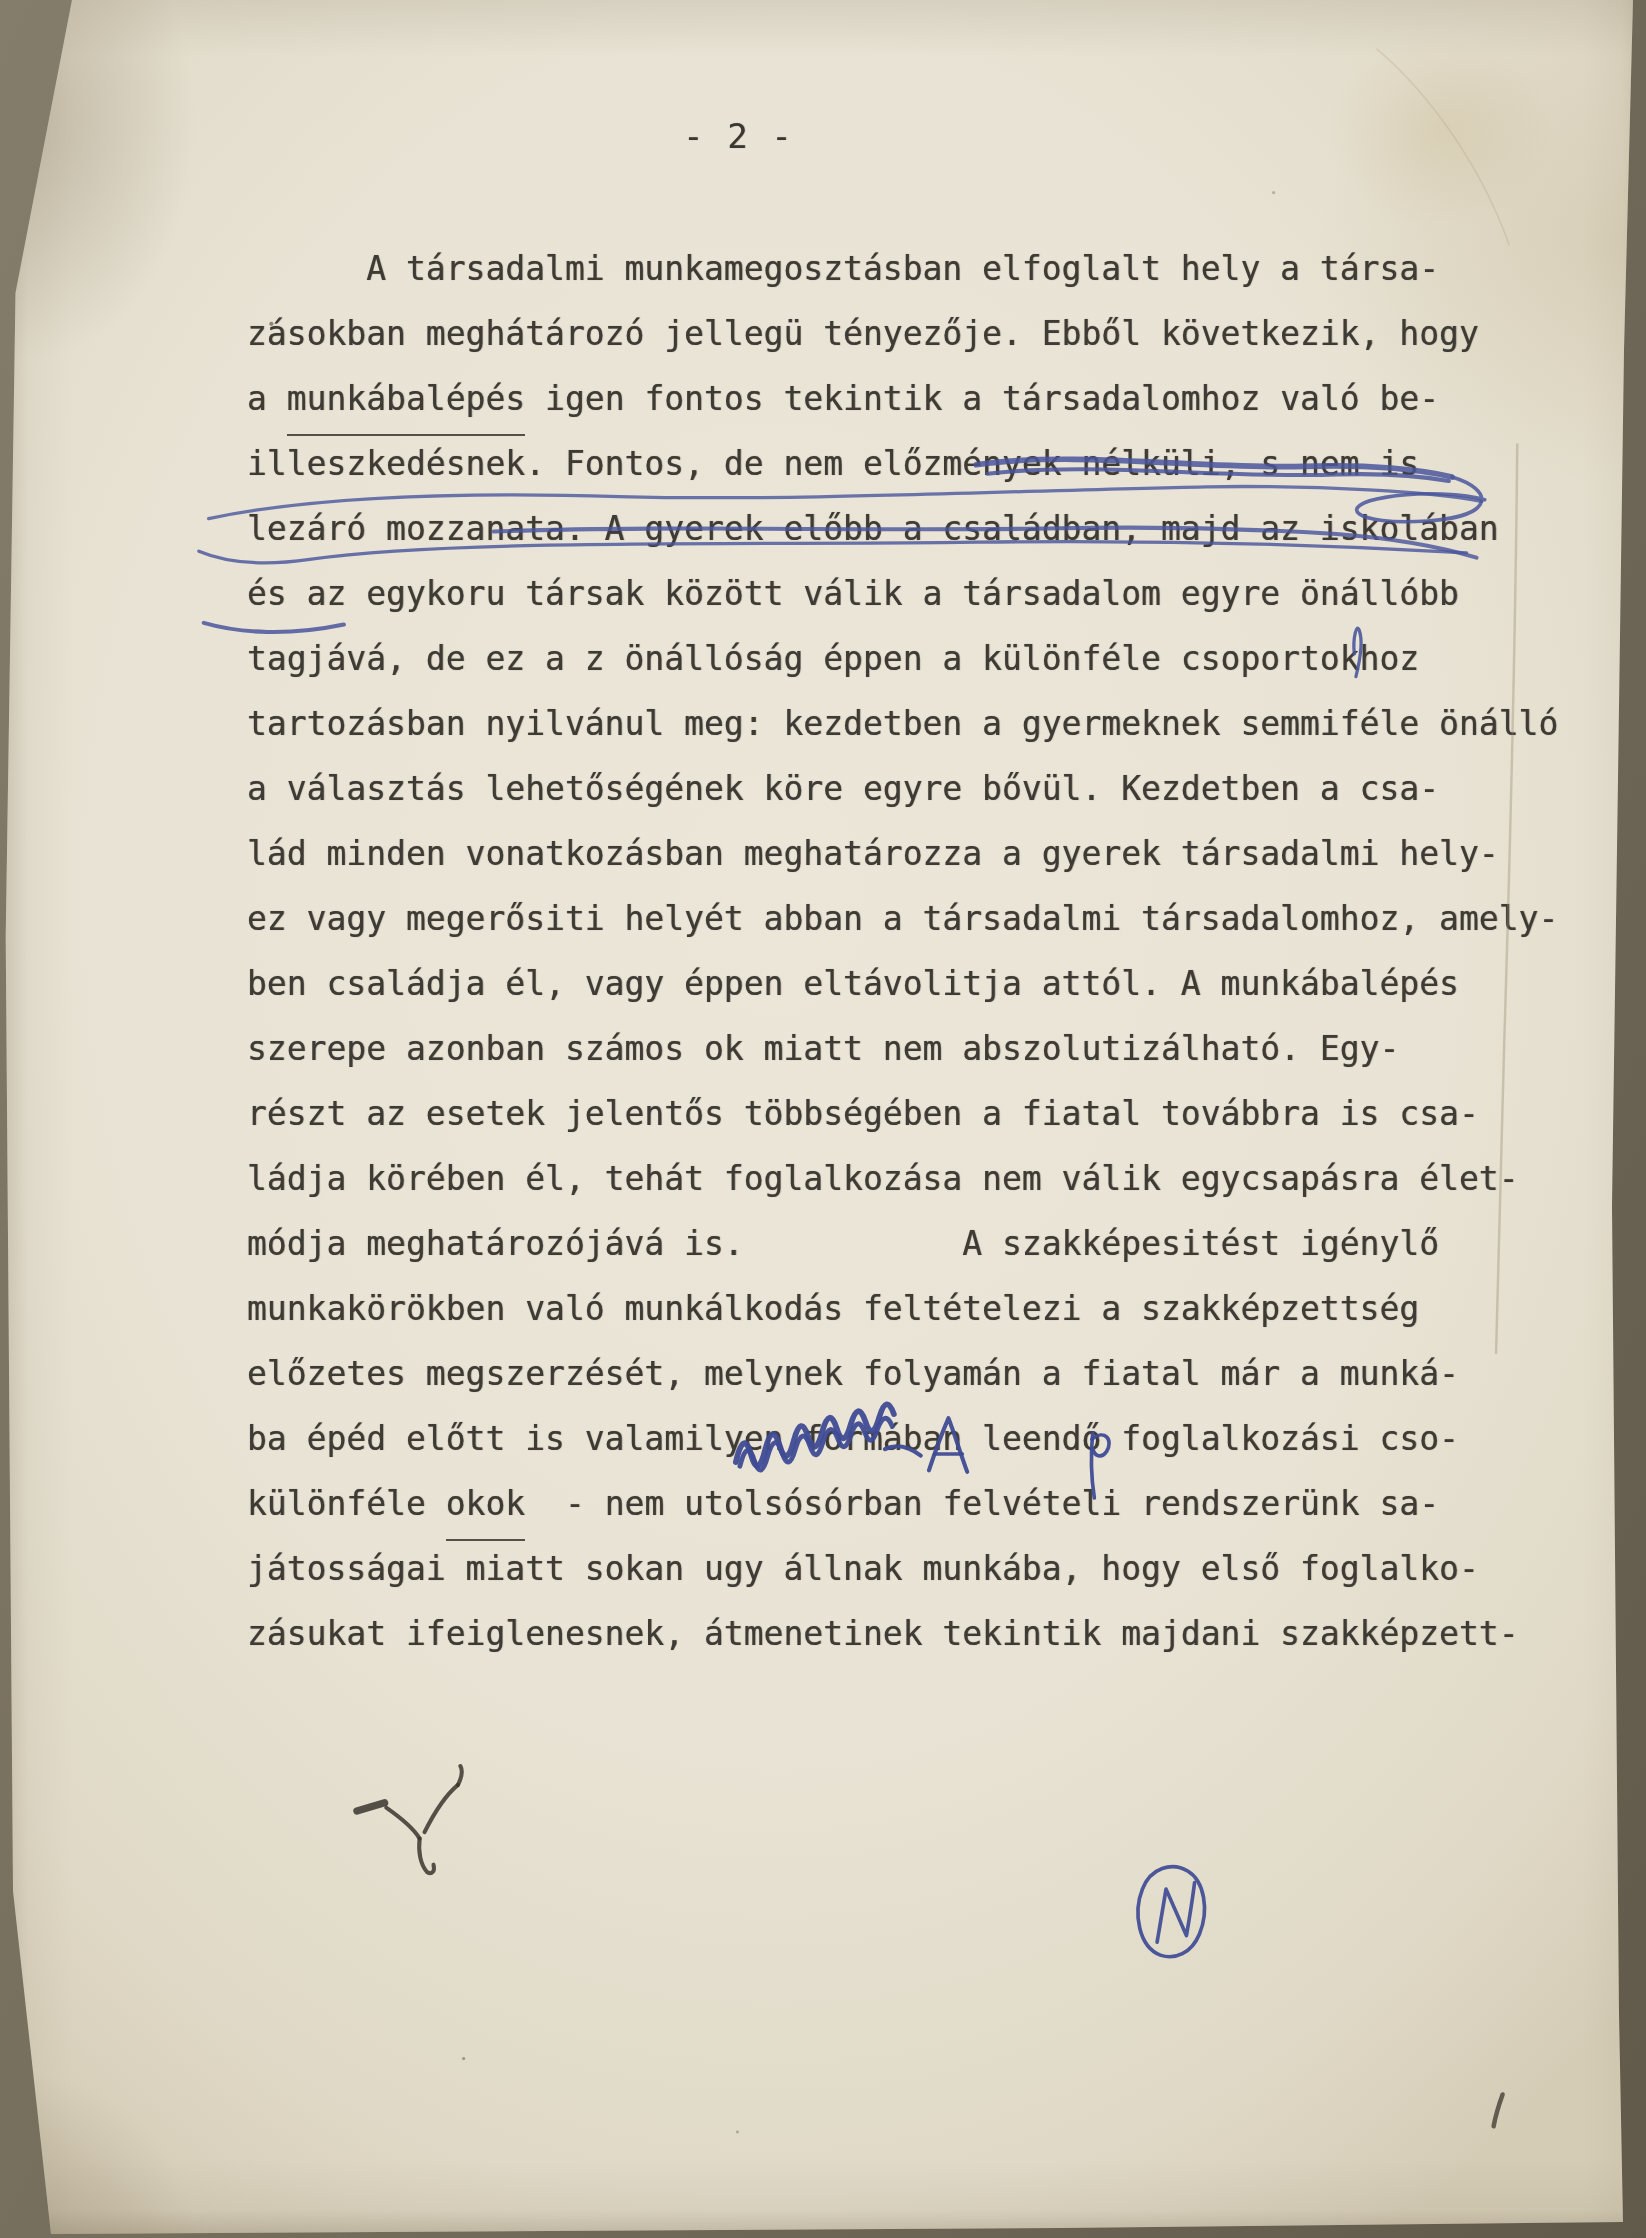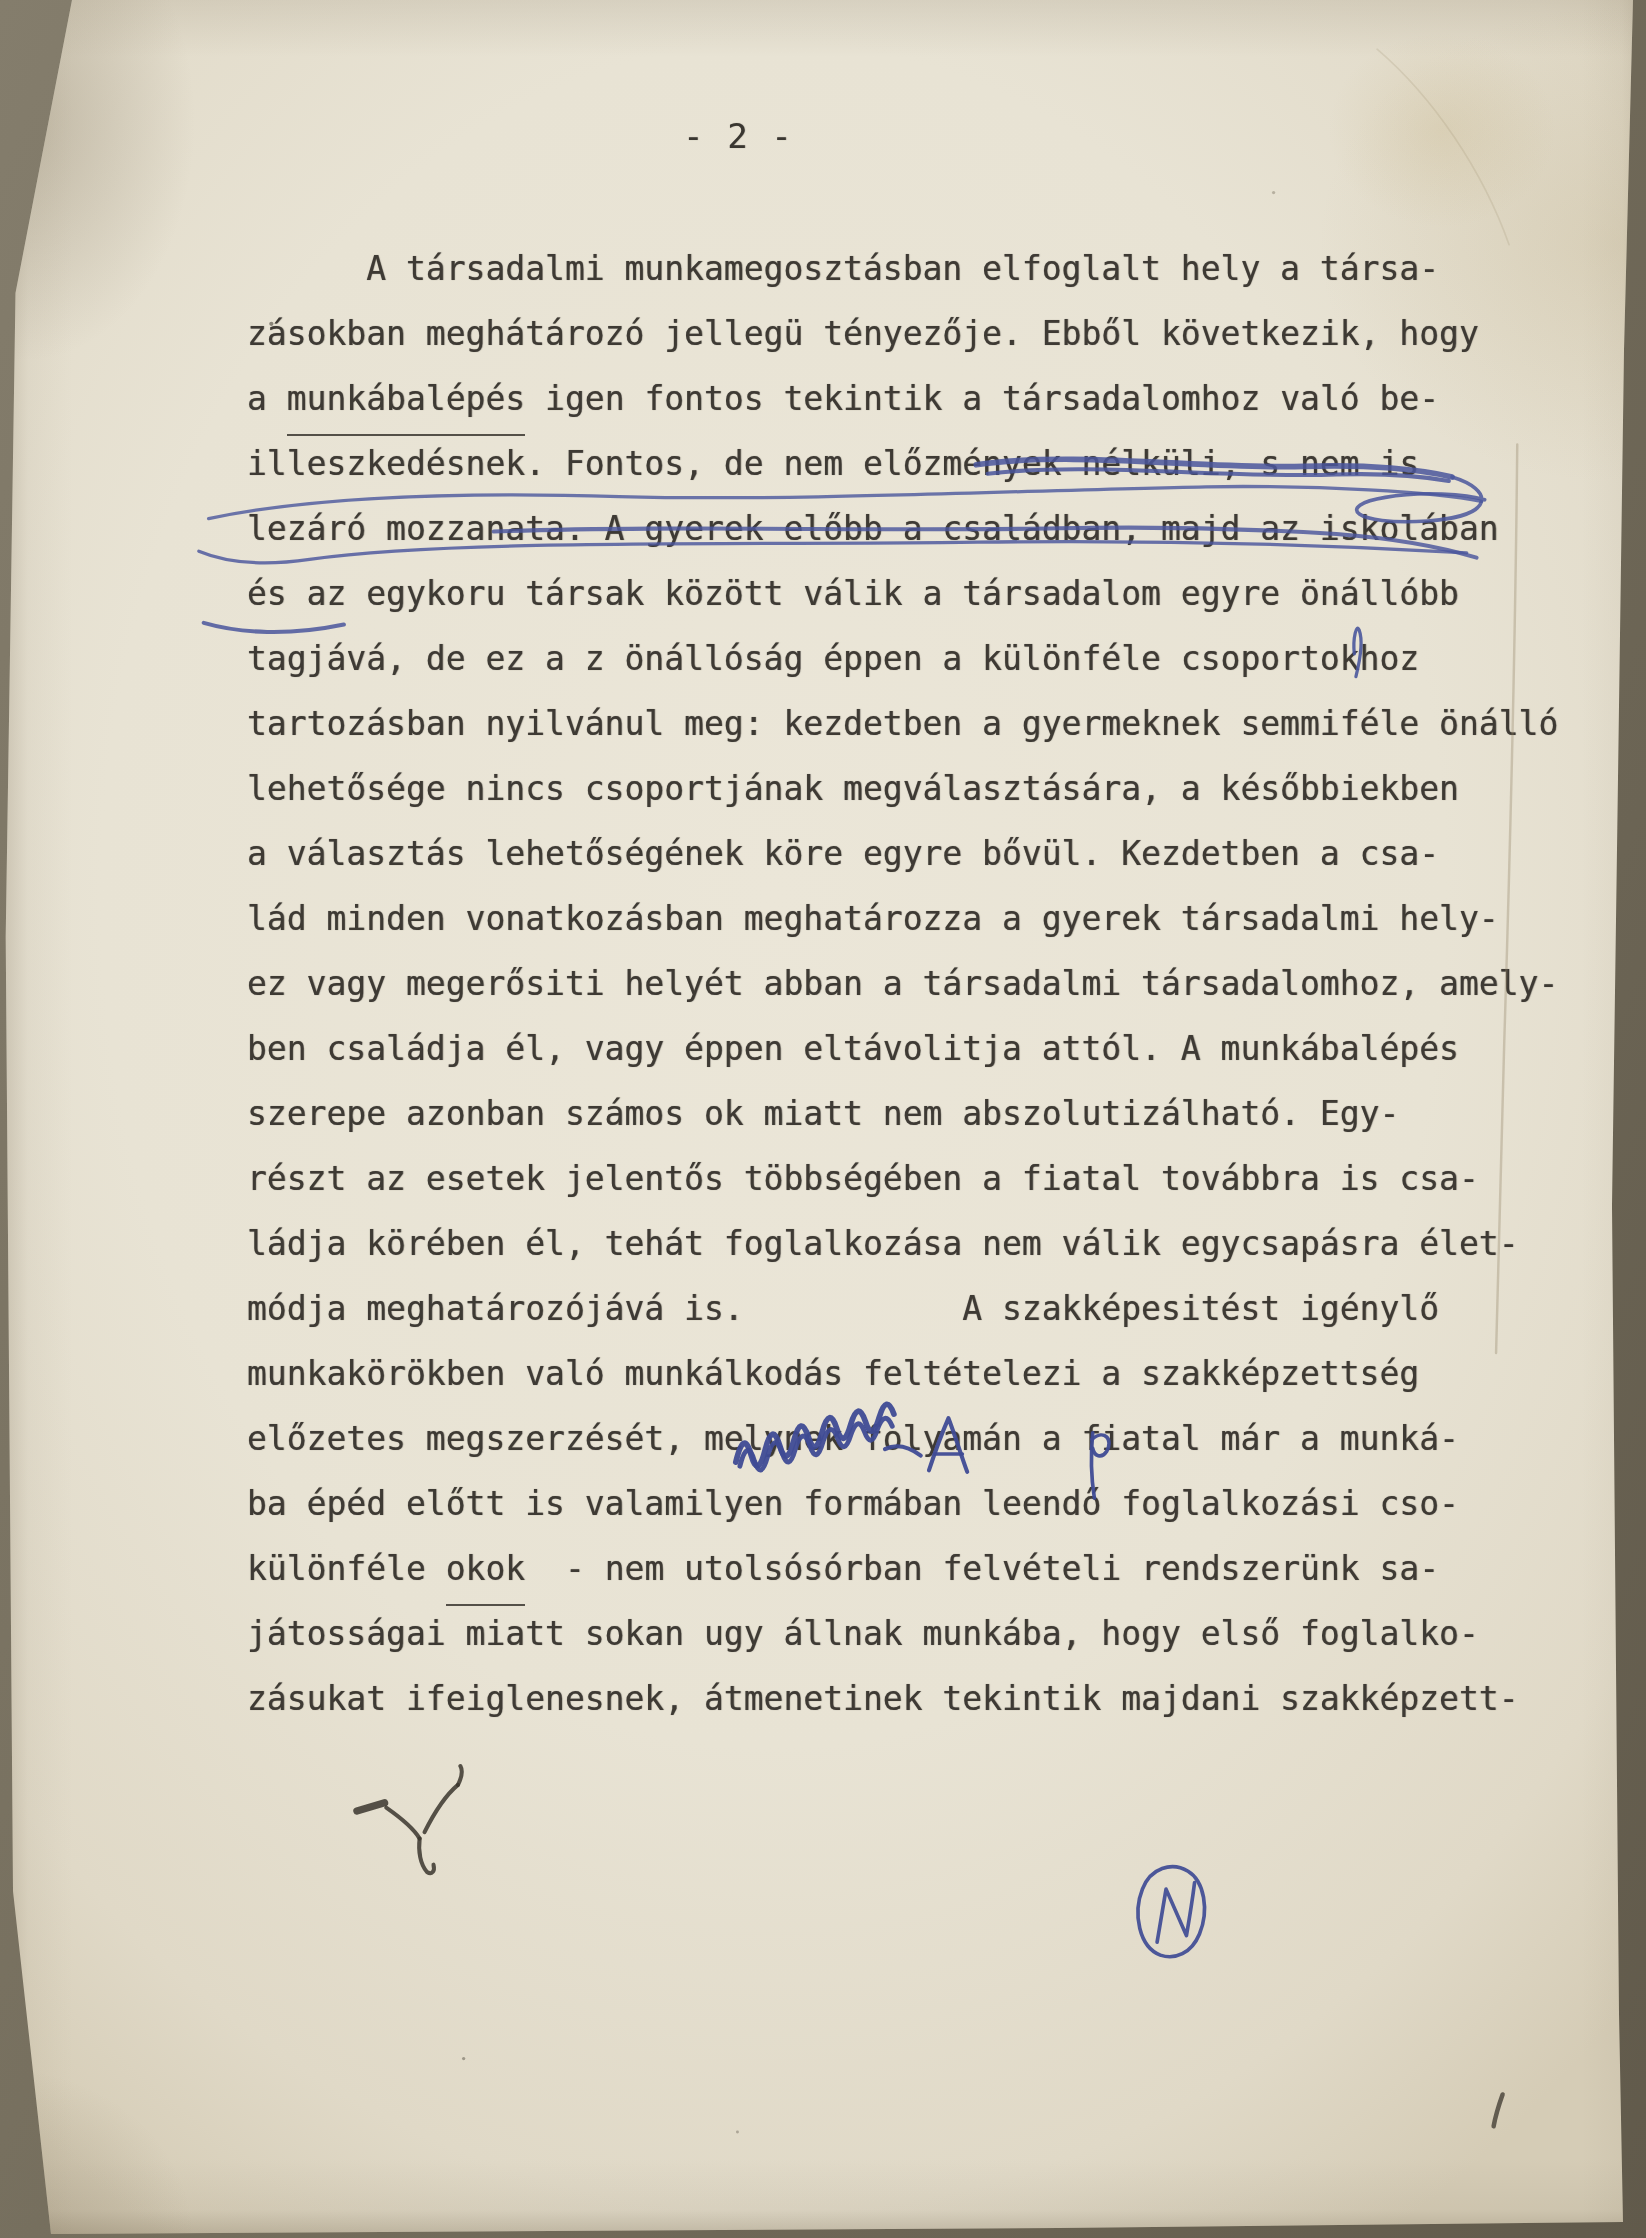--- a/index.html
+++ b/index.html
@@ -52,21 +52,20 @@
 
     <div class="typed-lines">
         <div class="line"><span>      A társadalmi munkamegosztásban elfoglalt hely a társa-</span></div>
         <div class="line"><span>zásokban meghátározó jellegü tényezője. Ebből következik, hogy</span></div>
         <div class="line"><span>a </span><span class="typed-underline">munkábalépés</span><span> igen fontos tekintik a társadalomhoz való be-</span></div>
         <div class="line"><span>illeszkedésnek. Fontos, de nem előzmények nélküli, s nem is</span></div>
         <div class="line"><span>lezáró mozzanata. A gyerek előbb a családban, majd az iskolában</span></div>
         <div class="line"><span>és az egykoru társak között válik a társadalom egyre önállóbb</span></div>
         <div class="line"><span>tagjává, de ez a z önállóság éppen a különféle csoportokhoz</span></div>
         <div class="line"><span>tartozásban nyilvánul meg: kezdetben a gyermeknek semmiféle önálló</span></div>
-        <div class="line"><span>lehetősége nincs csoportjának megválasztására, a későbbiekben</span></div>
         <div class="line"><span>a választás lehetőségének köre egyre bővül. Kezdetben a csa-</span></div>
         <div class="line"><span>lád minden vonatkozásban meghatározza a gyerek társadalmi hely-</span></div>
         <div class="line"><span>ez vagy megerősiti helyét abban a társadalmi társadalomhoz, amely-</span></div>
         <div class="line"><span>ben családja él, vagy éppen eltávolitja attól. A munkábalépés</span></div>
         <div class="line"><span>szerepe azonban számos ok miatt nem abszolutizálható. Egy-</span></div>
         <div class="line"><span>részt az esetek jelentős többségében a fiatal továbbra is csa-</span></div>
         <div class="line"><span>ládja körében él, tehát foglalkozása nem válik egycsapásra élet-</span></div>
         <div class="line"><span>módja meghatározójává is.           A szakképesitést igénylő</span></div>
         <div class="line"><span>munkakörökben való munkálkodás feltételezi a szakképzettség</span></div>
         <div class="line"><span>előzetes megszerzését, melynek folyamán a fiatal már a munká-</span></div>

